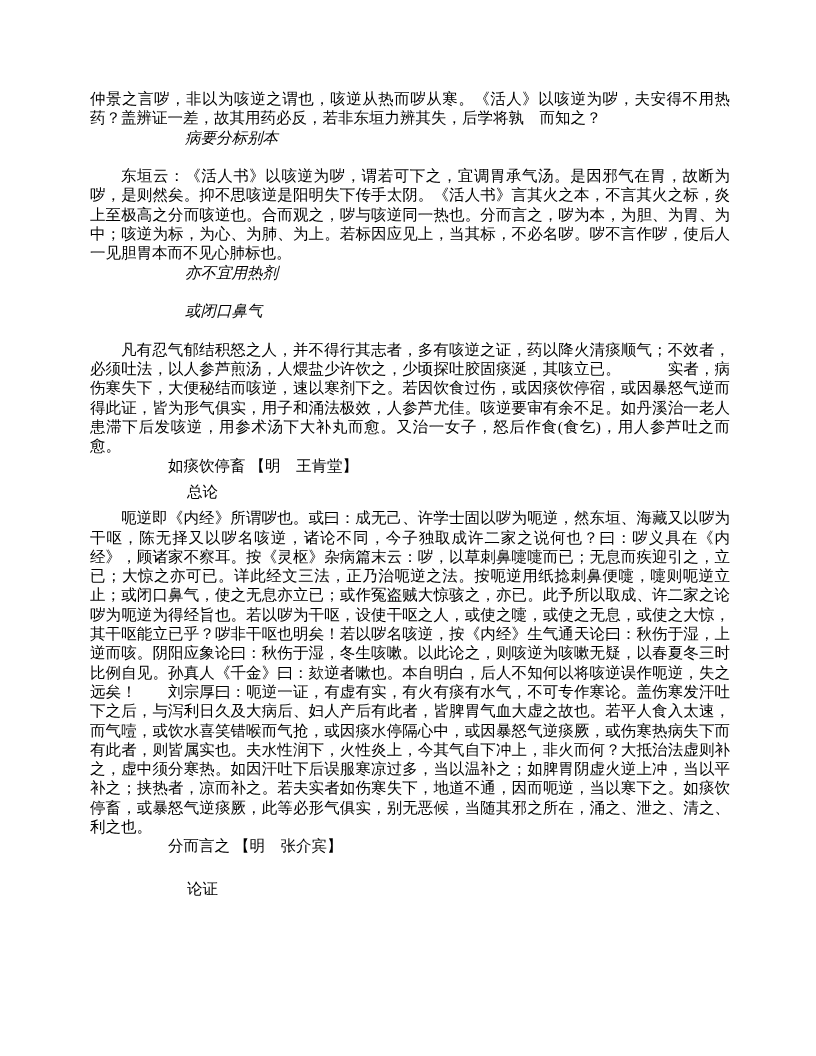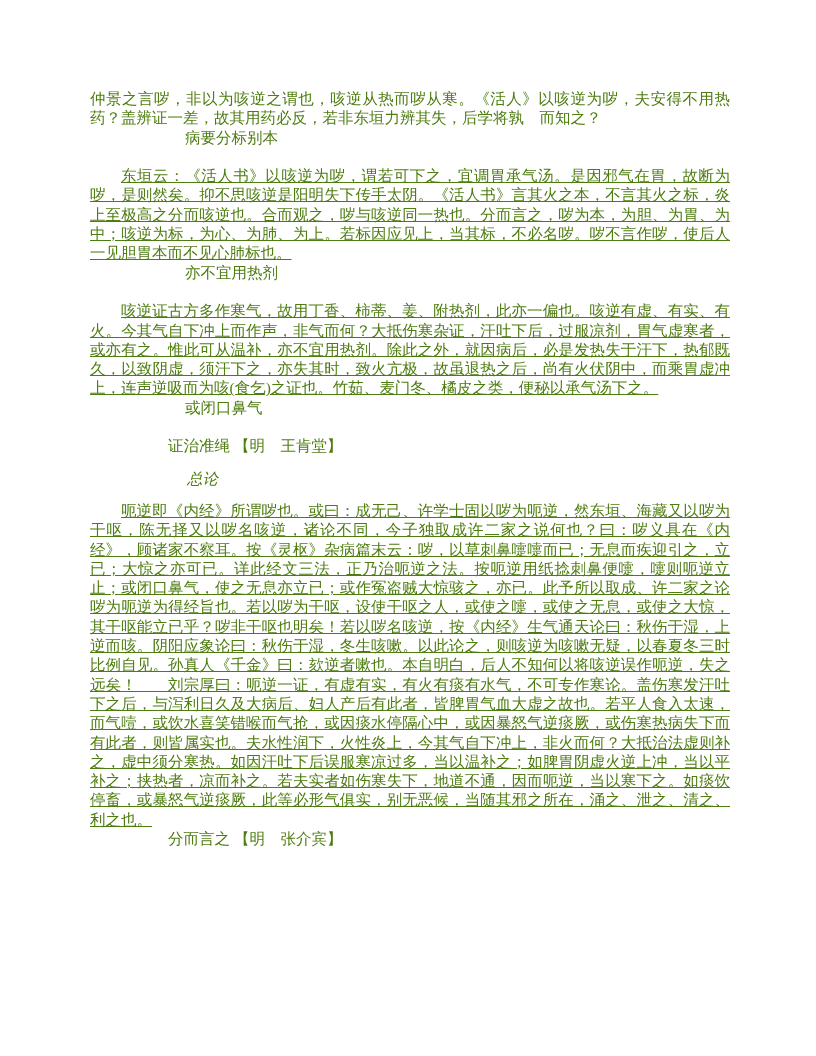--- a/index.html
+++ b/index.html
@@ -7,58 +7,59 @@
     position: relative;
     width: 816px;
     height: 1056px;
     margin: 0 auto;
     background: #ffffff;
     box-sizing: border-box;
     padding: 89px 86px 0 90px;
     font-family: "Liberation Serif", "DejaVu Serif", serif;
     font-size: 15.5px;
     line-height: 19.3px;
-    color: #4d7c0f;
+    color: #000000;
     overflow: hidden;
   }
   .para {
     margin: 0;
     text-align: justify;
     text-justify: inter-ideograph;
     word-break: break-all;
   }
-  .para.indent { text-indent: 2em; text-decoration: underline; }
+  .para.indent { text-indent: 2em; }
   .heading {
     margin: 0 0 19.3px 0;
     padding-left: 95px;
+    font-style: italic;
   }
   .source {
     margin: 0;
     padding-left: 78px;
   }
   .subheading {
-    margin: 13px 0;
+    margin: 7px 0;
     padding-left: 97px;
-    font-style: italic;
   }
   .subheading.end { margin-top: 23px; }
 </style>
 </head>
 <body>
 
 <div class="page">
   <p class="para">仲景之言哕，非以为咳逆之谓也，咳逆从热而哕从寒。《活人》以咳逆为哕，夫安得不用热药？盖辨证一差，故其用药必反，若非东垣力辨其失，后学将孰　而知之？</p>
   <p class="heading">病要分标别本</p>
 
   <p class="para indent">东垣云：《活人书》以咳逆为哕，谓若可下之，宜调胃承气汤。是因邪气在胃，故断为哕，是则然矣。抑不思咳逆是阳明失下传手太阴。《活人书》言其火之本，不言其火之标，炎上至极高之分而咳逆也。合而观之，哕与咳逆同一热也。分而言之，哕为本，为胆、为胃、为中；咳逆为标，为心、为肺、为上。若标因应见上，当其标，不必名哕。哕不言作哕，使后人一见胆胃本而不见心肺标也。</p>
   <p class="heading">亦不宜用热剂</p>
 
-  <p class="para indent">咳逆证古方多作寒气，故用丁香、柿蒂、姜、附热剂，此亦一偏也。咳逆有虚、有实、有火。今其气自下冲上而作声，非气而何？大抵伤寒杂证，汗吐下后，过服凉剂，胃气虚寒者，或亦有之。惟此可从温补，亦不宜用热剂。除此之外，就因病后，必是发热失于汗下，热郁既久，以致阴虚，须汗下之，亦失其时，致火亢极，故虽退热之后，尚有火伏阴中，而乘胃虚冲上，连声逆吸而为咳(食乞)之证也。竹茹、麦门冬、橘皮之类，便秘以承气汤下之。</p>
   <p class="heading">或闭口鼻气</p>
 
-  <p class="source">证治准绳 【明　王肯堂】</p>
+  <p class="para indent">凡有忍气郁结积怒之人，并不得行其志者，多有咳逆之证，药以降火清痰顺气；不效者，必须吐法，以人参芦煎汤，人煨盐少许饮之，少顷探吐胶固痰涎，其咳立已。　　　实者，病伤寒失下，大便秘结而咳逆，速以寒剂下之。若因饮食过伤，或因痰饮停宿，或因暴怒气逆而得此证，皆为形气俱实，用子和涌法极效，人参芦尤佳。咳逆要审有余不足。如丹溪治一老人患滞下后发咳逆，用参术汤下大补丸而愈。又治一女子，怒后作食(食乞)，用人参芦吐之而愈。</p>
+  <p class="source">如痰饮停畜 【明　王肯堂】</p>
 
   <p class="subheading">总论</p>
 
   <p class="para indent">呃逆即《内经》所谓哕也。或曰：成无己、许学士固以哕为呃逆，然东垣、海藏又以哕为干呕，陈无择又以哕名咳逆，诸论不同，今子独取成许二家之说何也？曰：哕义具在《内经》，顾诸家不察耳。按《灵枢》杂病篇末云：哕，以草刺鼻嚏嚏而已；无息而疾迎引之，立已；大惊之亦可已。详此经文三法，正乃治呃逆之法。按呃逆用纸捻刺鼻便嚏，嚏则呃逆立止；或闭口鼻气，使之无息亦立已；或作冤盗贼大惊骇之，亦已。此予所以取成、许二家之论哕为呃逆为得经旨也。若以哕为干呕，设使干呕之人，或使之嚏，或使之无息，或使之大惊，其干呕能立已乎？哕非干呕也明矣！若以哕名咳逆，按《内经》生气通天论曰：秋伤于湿，上逆而咳。阴阳应象论曰：秋伤于湿，冬生咳嗽。以此论之，则咳逆为咳嗽无疑，以春夏冬三时比例自见。孙真人《千金》曰：欬逆者嗽也。本自明白，后人不知何以将咳逆误作呃逆，失之远矣！　　刘宗厚曰：呃逆一证，有虚有实，有火有痰有水气，不可专作寒论。盖伤寒发汗吐下之后，与泻利日久及大病后、妇人产后有此者，皆脾胃气血大虚之故也。若平人食入太速，而气噎，或饮水喜笑错喉而气抢，或因痰水停隔心中，或因暴怒气逆痰厥，或伤寒热病失下而有此者，则皆属实也。夫水性润下，火性炎上，今其气自下冲上，非火而何？大抵治法虚则补之，虚中须分寒热。如因汗吐下后误服寒凉过多，当以温补之；如脾胃阴虚火逆上冲，当以平补之；挟热者，凉而补之。若夫实者如伤寒失下，地道不通，因而呃逆，当以寒下之。如痰饮停畜，或暴怒气逆痰厥，此等必形气俱实，别无恶候，当随其邪之所在，涌之、泄之、清之、利之也。</p>
   <p class="source">分而言之 【明　张介宾】</p>
 
+  <p class="subheading end">论证</p>
 </div>
 
 </body></html>

